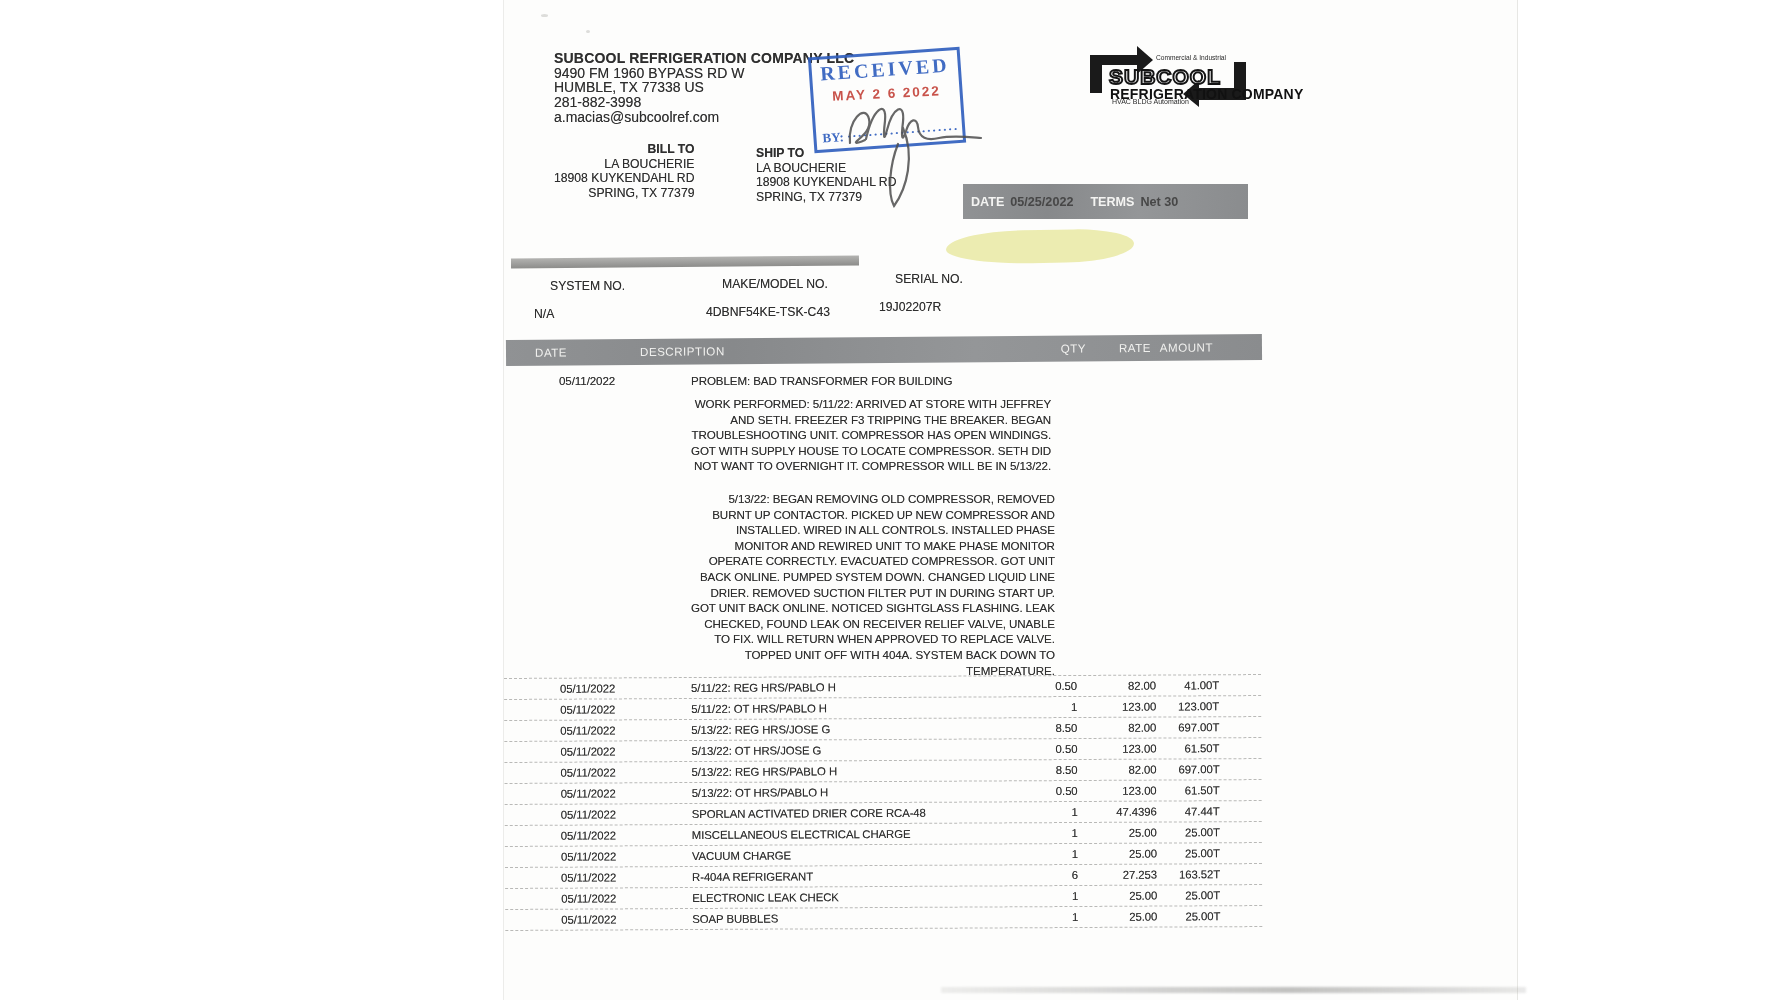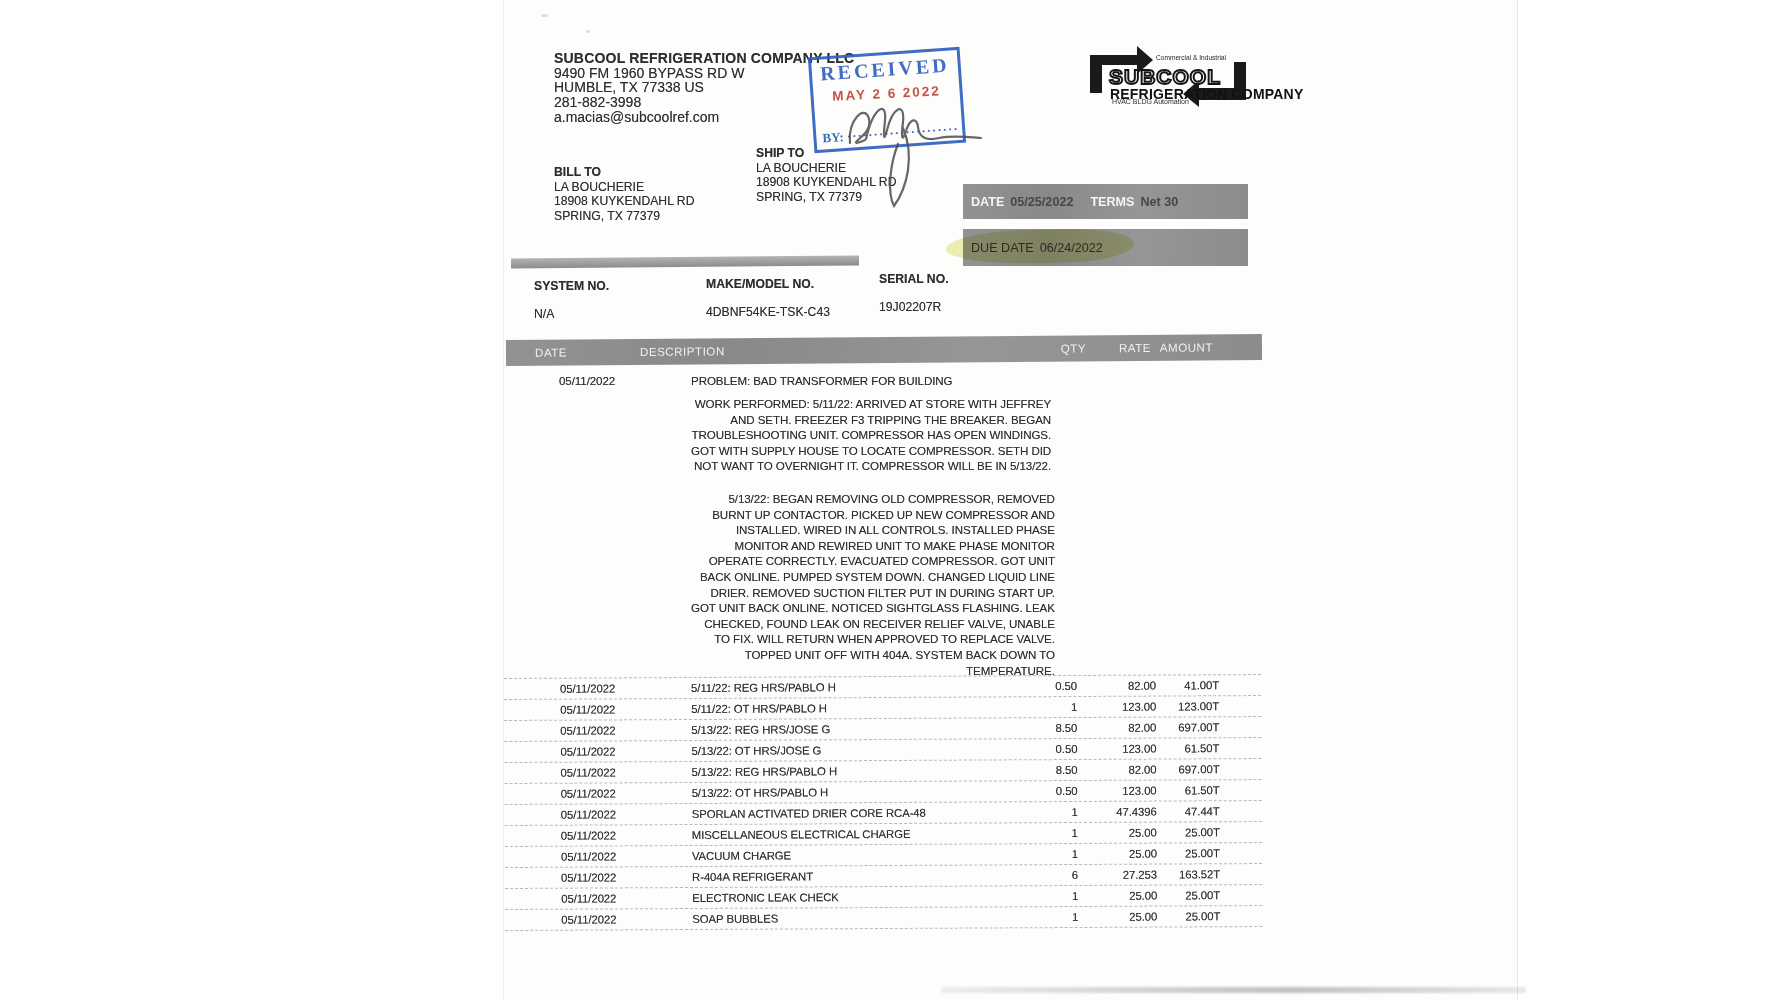--- a/index.html
+++ b/index.html
@@ -7,21 +7,21 @@
           font-family:"Liberation Sans", sans-serif;color:#2e2e2e;}
   .page{position:absolute;left:503px;top:0;width:1013px;height:1000px;background:#fdfdfc;
         border-left:1px solid #ececea;border-right:1px solid #e7e7e4;}
   .abs{position:absolute;}
   .scan-text{text-shadow:0 0 0.6px rgba(45,45,45,.55);}
 
   
   .company{left:50px;top:51px;font-size:14px;line-height:14.7px;}
   .company .nm{font-weight:bold;letter-spacing:.2px;}
   .addr{font-size:12.2px;line-height:14.6px;}
-  .billto{left:50px;top:165px;}
+  .billto{left:50px;top:142px;text-align:right;}
   .shipto{left:252px;top:146px;}
   .addr .lbl{font-weight:bold;}
 
   
   .stamp{left:307px;top:52px;width:152px;height:96px;border:3px solid #3260bf;
          transform:rotate(-4deg);box-sizing:border-box;opacity:.92;}
   .stamp .ttl{display:block;text-align:center;margin-top:3px;font-family:"Liberation Serif",serif;
               font-weight:bold;font-size:20px;letter-spacing:3px;color:#3260bf;}
   .stamp .dt{display:block;text-align:center;margin-top:5px;font-weight:bold;font-size:13.5px;
              letter-spacing:2px;color:#c4453c;transform:rotate(1deg);}
@@ -50,21 +50,21 @@
   .bar-date .wl{font-weight:bold;color:#f4f4f2;}
   .bar-date .dv{color:#474747;font-weight:bold;}
   .bar-due{left:459px;top:229px;width:285px;height:37px;display:flex;align-items:center;font-size:12.6px;}
   .hl{left:442px;top:230px;width:188px;height:33px;background:#e0e075;opacity:.55;
       border-radius:45% 35% 40% 50%/60% 50% 60% 50%;transform:rotate(-1deg);mix-blend-mode:multiply;z-index:4;}
 
   .divider{left:7px;top:257px;width:348px;height:10px;
            background:linear-gradient(180deg,#b3b3b1,#8c8c8a);transform:rotate(-.5deg);}
 
   
-  .equip .lbl{font-weight:bold;font-size:12.2px;}
+  .equip .lbl{font-weight:normal;font-size:12.2px;margin-left:16px;}
   .equip .val{font-size:12.2px;margin-top:14px;}
   .eq-sys{left:30px;top:279px;}
   .eq-mod{left:202px;top:277px;}
   .eq-ser{left:375px;top:272px;}
 
   
   .thead{left:2px;top:340px;width:756px;height:26px;transform:rotate(-.45deg);transform-origin:left center;}
   .thead span{position:absolute;top:6px;font-size:11.6px;color:#f0f0ee;letter-spacing:.5px;}
   .th-date{left:29px;} .th-desc{left:134px;}
   .th-qty{right:176px;} .th-rate{right:111px;} .th-amt{right:49px;}
@@ -143,24 +143,20 @@
       <span class="tag-bot">HVAC BLDG Automation</span>
     </div>
 
     <div class="abs scanbar bar-date">
       <span class="wl" style="margin-left:8px;">DATE</span>
       <span class="dv" style="margin-left:6px;">05/25/2022</span>
       <span class="wl" style="margin-left:17px;">TERMS</span>
       <span class="dv" style="margin-left:6px;">Net 30</span>
     </div>
     <div class="abs hl"></div>
-    <div class="abs scanbar bar-due">
-      <span class="wl" style="margin-left:8px;">DUE DATE</span>
-      <span class="dv" style="margin-left:6px;">06/24/2022</span>
-    </div>
 
     <div class="abs divider"></div>
 
     <div class="abs equip eq-sys scan-text">
       <div class="lbl">SYSTEM NO.</div>
       <div class="val">N/A</div>
     </div>
     <div class="abs equip eq-mod scan-text">
       <div class="lbl">MAKE/MODEL NO.</div>
       <div class="val">4DBNF54KE-TSK-C43</div>

